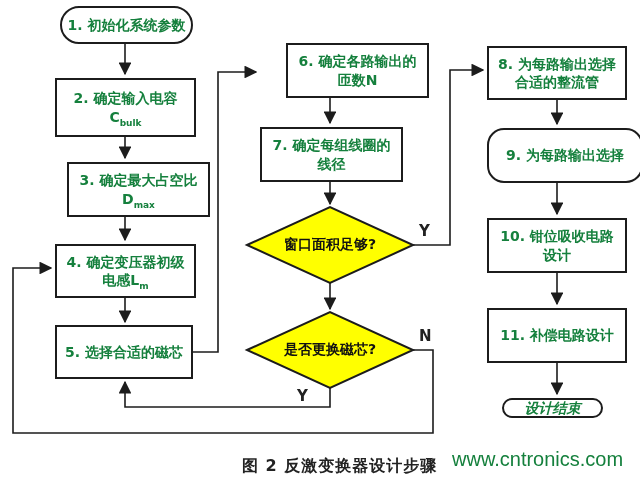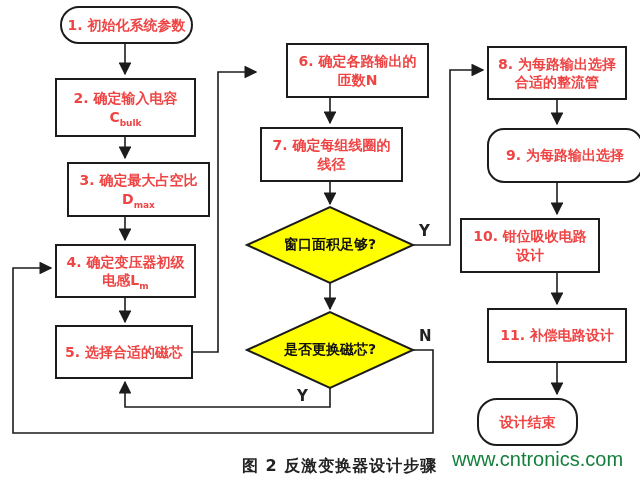--- a/index.html
+++ b/index.html
@@ -15,21 +15,21 @@
     position:absolute;
     box-sizing:border-box;
     border:2px solid #1c1c1c;
     background:#ffffff;
     display:flex;flex-direction:column;
     align-items:center;justify-content:center;
     text-align:center;
     font-weight:bold;
     font-size:14px;
     line-height:1.3;
-    color:#ef4444;
+    color:#15803d;
     z-index:1;
   }
   .terminator{border-radius:20px;}
   .dlabel{
     position:absolute;
     width:160px;
     text-align:center;
     font-weight:bold;
     font-size:14px;
     color:#111111;
@@ -133,30 +133,30 @@
 
   <div class="node" style="left:487px;top:46px;width:140px;height:54px;">
     <span>8. 为每路输出选择</span>
     <span>合适的整流管</span>
   </div>
 
   <div class="node" style="left:487px;top:128px;width:156px;height:55px;border-radius:17px;">
     <span>9. 为每路输出选择</span>
   </div>
 
-  <div class="node" style="left:460px;top:218px;width:140px;height:55px;">
+  <div class="node" style="left:487px;top:218px;width:140px;height:55px;">
     <span>10. 钳位吸收电路</span>
     <span>设计</span>
   </div>
 
   <div class="node" style="left:487px;top:308px;width:140px;height:55px;">
     <span>11. 补偿电路设计</span>
   </div>
 
-  <div class="node terminator" style="left:477px;top:398px;width:101px;height:48px;">
+  <div class="node terminator" style="left:502px;top:398px;width:101px;height:20px;font-style:italic;">
     <span>设计结束</span>
   </div>
 
   <div class="branch" style="left:419px;top:222px;">Y</div>
   <div class="branch" style="left:419px;top:327px;">N</div>
   <div class="branch" style="left:297px;top:387px;">Y</div>
 
   <div class="caption">图 2 反激变换器设计步骤</div>
   <div class="watermark">www.cntronics.com</div>
 

